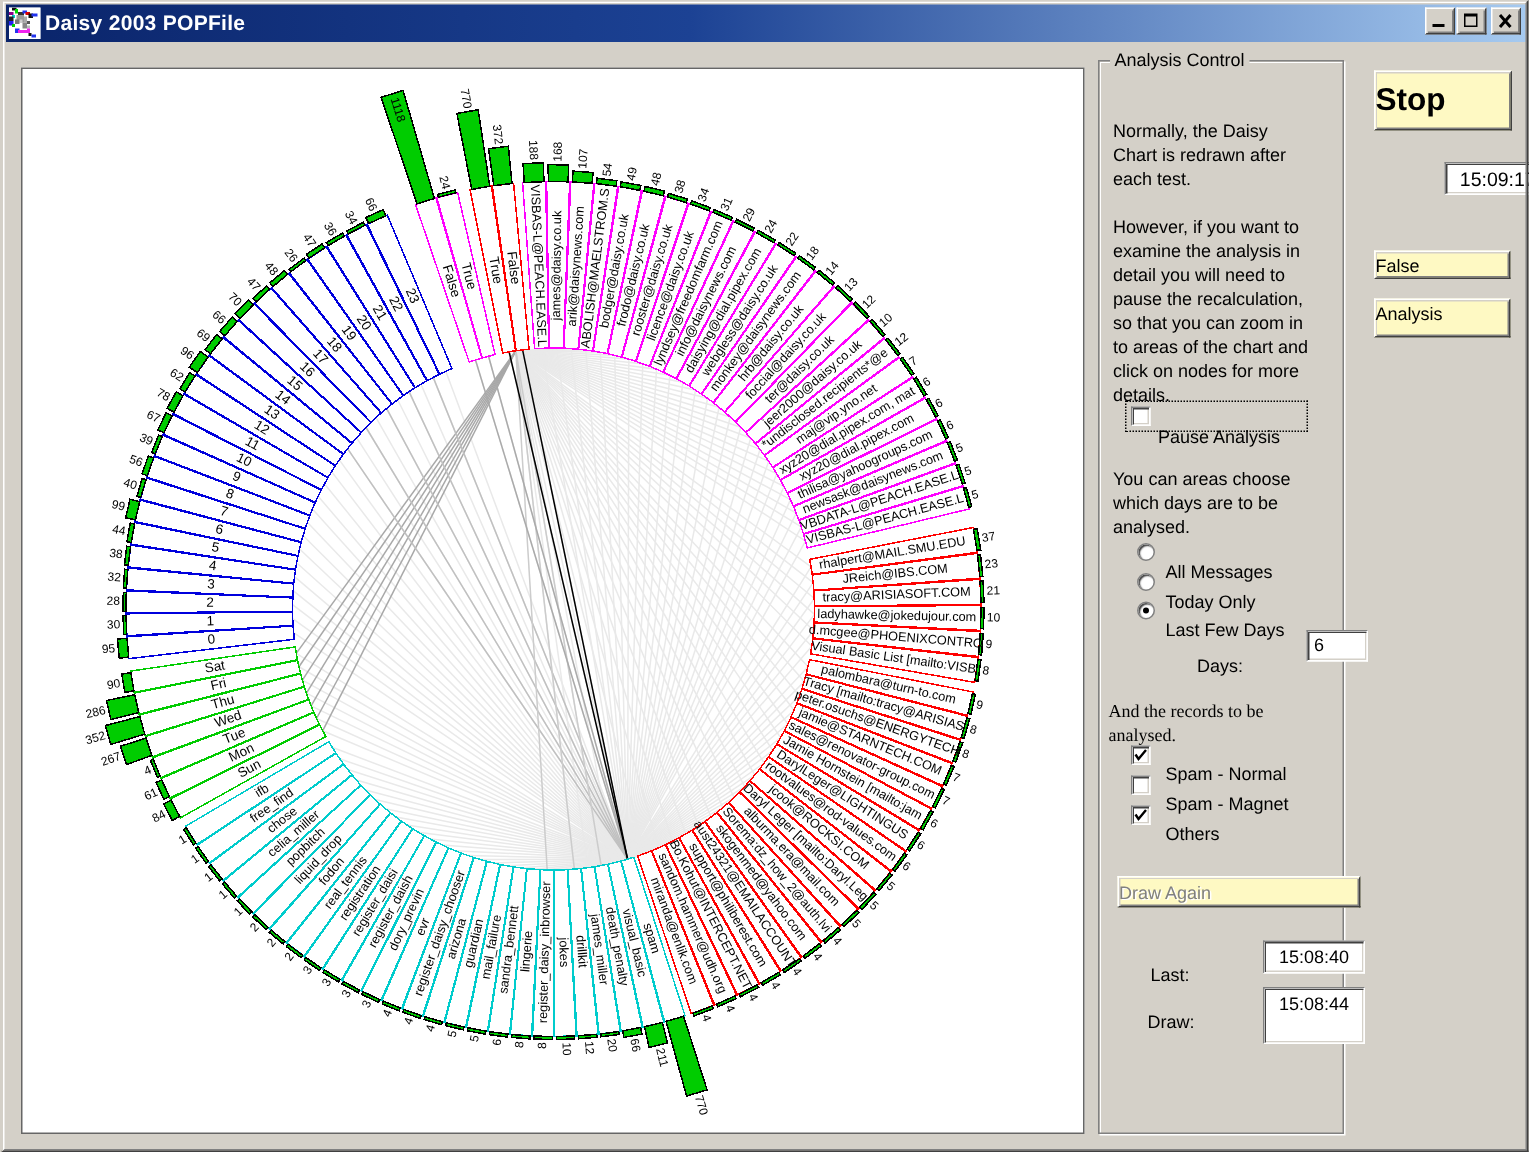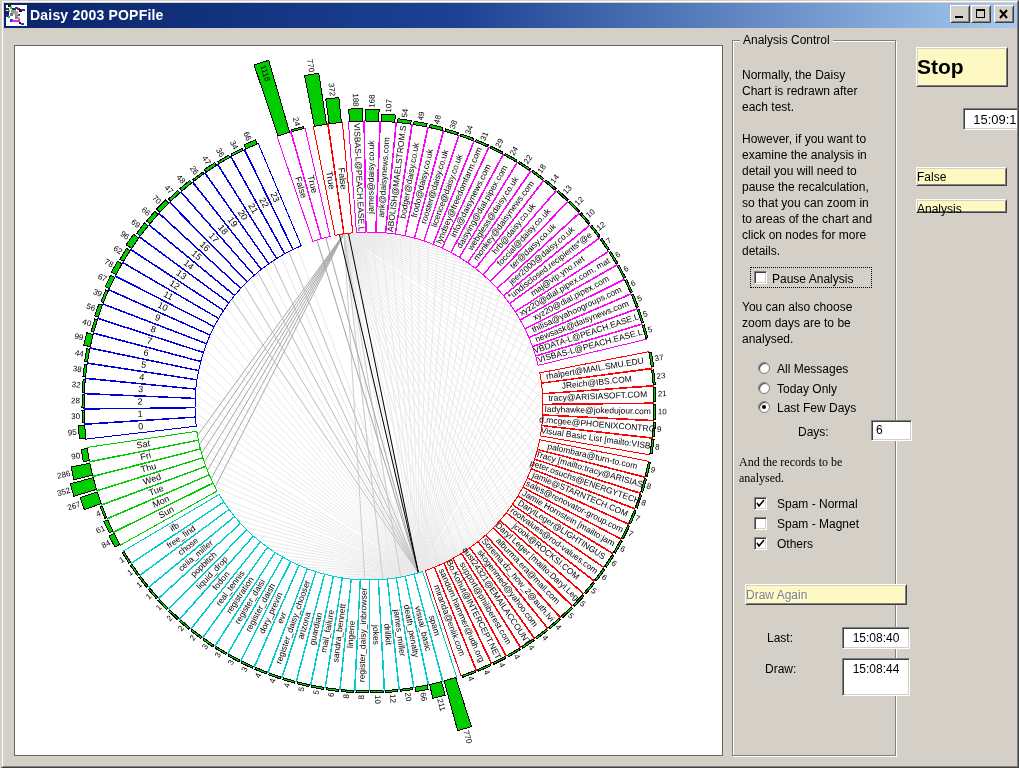--- a/index.html
+++ b/index.html
@@ -13,21 +13,21 @@
 #titleicon { position:absolute; left:2px; top:2px; width:21px; height:21px; background:#fff; }
 #titletext { position:absolute; left:26px; top:4px; color:#fff; font-size:14px; font-weight:bold; letter-spacing:0.2px; }
 .capbtn { position:absolute; top:2px; width:20px; height:18px; background:#d4d0c8;
   border:1px solid; border-color:#ffffff #404040 #404040 #ffffff; box-shadow:inset 1px 1px 0 #d4d0c8, inset -1px -1px 0 #808080;
   font-size:12px; font-weight:bold; text-align:center; color:#000; }
 #panel { position:absolute; left:13px; top:45px; width:709px; height:711px;
   background:#fff; border:1px solid #666; }
 .gb { position:absolute; left:731px; top:40px; width:164px; height:716px;
   border:1px solid #808080; box-shadow:1px 1px 0 #fff, inset 1px 1px 0 #fff; }
 .gbl { position:absolute; left:739px; top:33px; background:#d4d0c8; padding:0 3px; font-size:12px; }
-.txt { position:absolute; font-size:12px; color:#000; line-height:16px; }
+.txt { position:absolute; font-size:12px; color:#000; line-height:16px;margin-top:12px; }
 .btn { position:absolute; background:#fef9c3; border:1px solid; border-color:#ffffff #404040 #404040 #ffffff;
   box-shadow:inset 1px 1px 0 #d4d0c8, inset -1px -1px 0 #808080;
   text-align:left; font-size:12px; color:#000; }
 .fld { position:absolute; background:#fff; border:1px solid; border-color:#808080 #ffffff #ffffff #808080;
   box-shadow:inset 1px 1px 0 #404040, inset -1px -1px 0 #d4d0c8;
   font-size:12px; color:#000;margin-left:36px; }
 .cb { position:absolute; width:13px; height:13px; background:#fff; border:1px solid; border-color:#808080 #ffffff #ffffff #808080;
   box-shadow:inset 1px 1px 0 #404040, inset -1px -1px 0 #d4d0c8; }
 .cb svg { position:absolute; left:0px; top:0px; }
 .rb { position:absolute; width:12px; height:12px; background:#fff; border-radius:50%; border:1px solid #808080; box-shadow:inset 1px 1px 1px #404040; }
@@ -705,21 +705,21 @@
   <div class="gb"></div>
   <div class="gbl">Analysis Control</div>
 
   <div class="txt" style="left:741px; top:67px; width:134px;">Normally, the Daisy Chart is redrawn after each test.</div>
   <div class="txt" style="left:741px; top:131px; width:138px;">However, if you want to examine the analysis in detail you will need to pause the recalculation, so that you can zoom in to areas of the chart and click on nodes for more details.</div>
 
   <div style="position:absolute; left:749px; top:267px; width:122px; height:21px; border:1px dotted #000;"></div>
   <div class="cb" style="left:753px; top:271px;"></div>
   <div class="txt" style="left:771px; top:271px;">Pause Analysis</div>
 
-  <div class="txt" style="left:741px; top:299px; width:134px;">You can also choose zoom days are to be analysed.</div>
+  <div class="txt" style="left:741px; top:299px; width:134px;">You can areas choose which days are to be analysed.</div>
 
   <div class="rb" style="left:757px; top:362px;"></div>
   <div class="txt" style="left:776px; top:361px;">All Messages</div>
   <div class="rb" style="left:757px; top:382px;"></div>
   <div class="txt" style="left:776px; top:381px;">Today Only</div>
   <div class="rb" style="left:757px; top:401px;">
       <div class="rbdot"></div>
     </div>
   <div class="txt" style="left:776px; top:400px;">Last Few Days</div>
   <div class="txt" style="left:797px; top:424px;">Days:</div>
@@ -745,17 +745,17 @@
   <div class="btn" style="left:744px; top:584px; width:162px; height:21px; color:#808080; text-shadow:1px 1px 0 #fff; padding-top:3px;">Draw Again</div>
 
   <div class="txt" style="left:766px; top:630px;">Last:</div>
   <div class="fld" style="left:805px; top:627px; width:68px; height:22px; text-align:center; padding-top:3px;">15:08:40</div>
   <div class="txt" style="left:764px; top:661px;">Draw:</div>
   <div class="fld" style="left:805px; top:658px; width:68px; height:38px; text-align:center; padding-top:3px;">15:08:44</div>
 
   <div class="btn" style="left:915px; top:47px; width:92px; height:40px; font-size:21px; font-weight:bold; padding-top:7px;">Stop</div>
   <div class="fld" style="left:926px; top:108px; width:71px; height:22px; text-align:center; padding-top:3px; font-size:13px;">15:09:17</div>
   <div class="btn" style="left:915px; top:167px; width:91px; height:19px; padding-top:2px;">False</div>
-  <div class="btn" style="left:915px; top:199px; width:91px; height:14px; padding-top:2px;">Analysis</div>
+  <div class="btn" style="left:915px; top:199px; width:91px; height:26px; padding-top:2px;">Analysis</div>
 
   <div class="obr2"></div>
   <div class="obr"></div>
 </div>
 
 </body></html>

